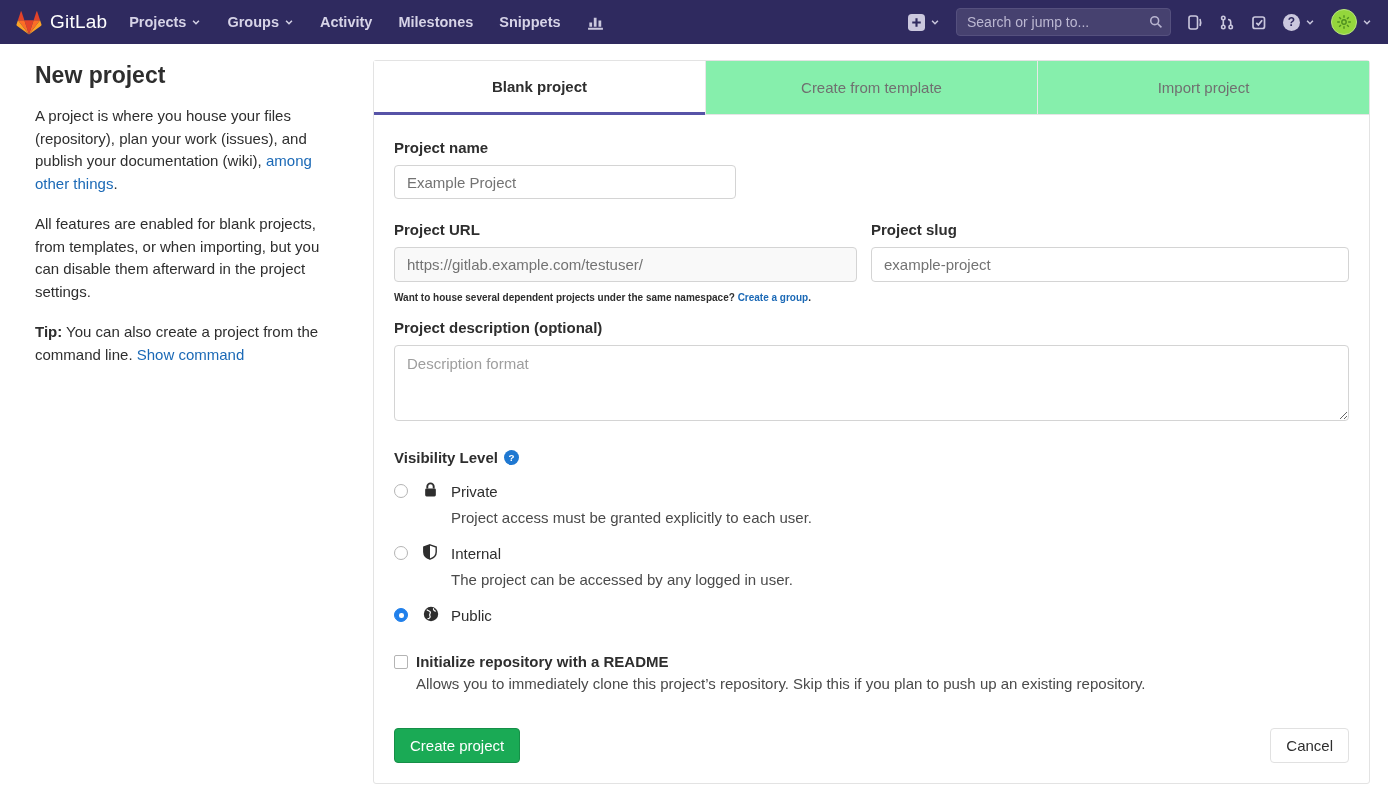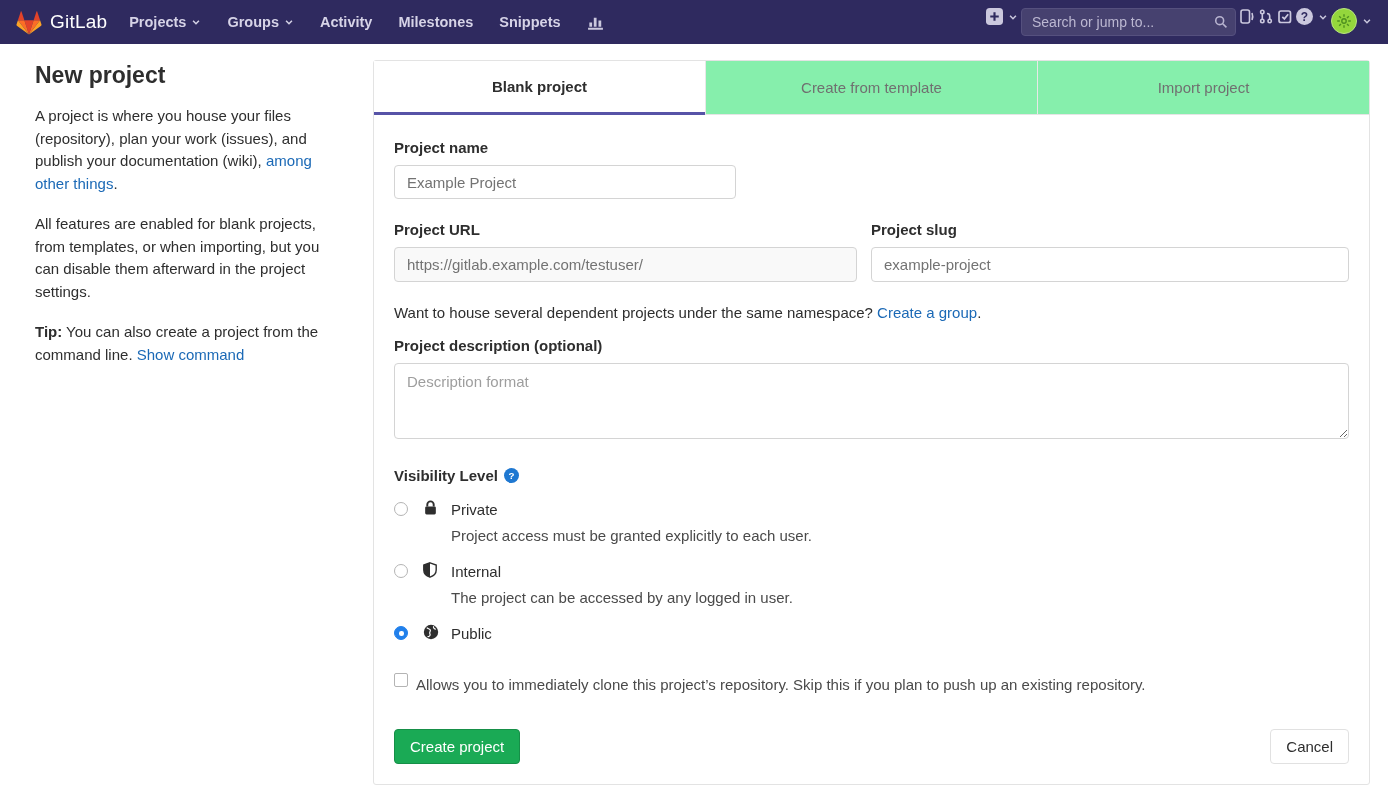--- a/index.html
+++ b/index.html
@@ -8,21 +8,21 @@
 
   
   .navbar { height:44px; background:#2f2a5f; display:flex; align-items:center;
     padding:0 16px; }
   .brand { display:flex; align-items:center; gap:8px; margin-right:22px; cursor:pointer; }
   .brand-name { color:#fff; font-size:19px; font-weight:500; letter-spacing:.2px; }
   .nav-items { display:flex; align-items:center; gap:26px; }
   .nav-item { display:flex; align-items:center; gap:5px; color:#d6d3e7;
     font-size:14.5px; font-weight:600; cursor:pointer; white-space:nowrap; }
   .nav-icon-btn { display:flex; align-items:center; cursor:pointer; }
-  .nav-right { margin-left:auto; display:flex; align-items:flex-start; gap:3px; }
+  .nav-right { margin-left:auto; display:flex; align-items:center; gap:16px; }
   .plus-group, .help-group, .avatar-group { display:flex; align-items:center; gap:5px; cursor:pointer; }
   .searchbox { position:relative; width:215px; }
   .searchbox input { width:100%; height:28px; background:#46416f; border:1px solid #55507e;
     border-radius:4px; color:#fff; font-size:14px; padding:0 30px 0 10px;
     font-family:inherit; }
   .searchbox input::placeholder { color:#bcb8d2; }
   .searchbox .mag { position:absolute; right:8px; top:7px; }
   .help-circle { width:17px; height:17px; border-radius:50%; background:#cbc8de;
     color:#2f2a5f; font-size:12px; font-weight:bold; display:flex; align-items:center;
     justify-content:center; }
@@ -53,21 +53,21 @@
   .lbl { font-size:15px; font-weight:bold; margin-bottom:9px; display:flex;
     align-items:center; gap:6px; }
   .txt-input { height:34px; border:1px solid #d4d4d4; border-radius:4px;
     font-size:15px; color:#737373; padding:0 12px; font-family:inherit; background:#fff; }
   .name-input { width:342px; display:block; }
   .url-row { display:flex; gap:14px; margin-top:22px; }
   .url-col { width:463px; }
   .slug-col { flex:1; }
   .url-field { width:100%; height:35px; background:#f9f9f9; }
   .slug-field { width:100%; height:35px; }
-  .hint { font-size:15px; margin-top:22px; }
+  .hint { font-size:10px; margin-top:10px;font-weight:bold; }
   .desc-group { margin-top:16px; }
   .desc-area { width:100%; height:76px; border:1px solid #d4d4d4; border-radius:4px;
     font-size:15px; padding:9px 12px; font-family:inherit; resize:vertical; color:#6d28d9; }
   .desc-area::placeholder { color:#9e9e9e; }
 
   .vis-section { margin-top:24px; }
   .opt-row { display:flex; align-items:flex-start; margin-top:15px; }
   .radio { width:14px; height:14px; border-radius:50%; border:1px solid #b4b4b4;
     background:#fff; margin-top:3px; flex:none; cursor:pointer; position:relative; }
   .radio.checked { background:#2180eb; border-color:#2180eb; }
@@ -294,20 +294,21 @@
           </span>
           <span class="opt-body">
             <div class="opt-name">Public</div>
           </span>
         </div>
       </div>
 
       <div class="readme-row">
         <span class="checkbox"></span>
         <span class="readme-body">
+          <div class="readme-label">Initialize repository with a README</div>
           <div class="readme-desc">Allows you to immediately clone this project’s repository. Skip this if you plan to push up an existing repository.</div>
         </span>
       </div>
 
       <div class="btn-row">
         <button class="btn btn-green">Create project</button>
         <button class="btn btn-cancel">Cancel</button>
       </div>
 
     </div>

